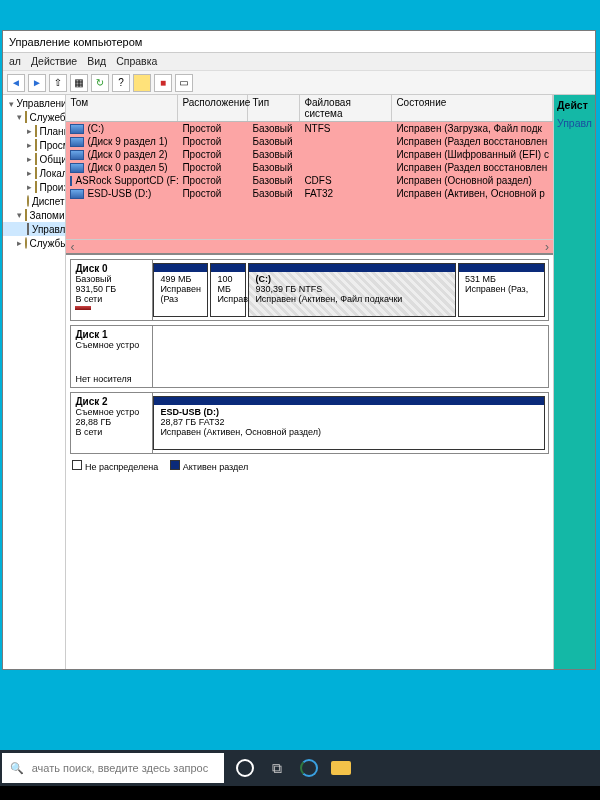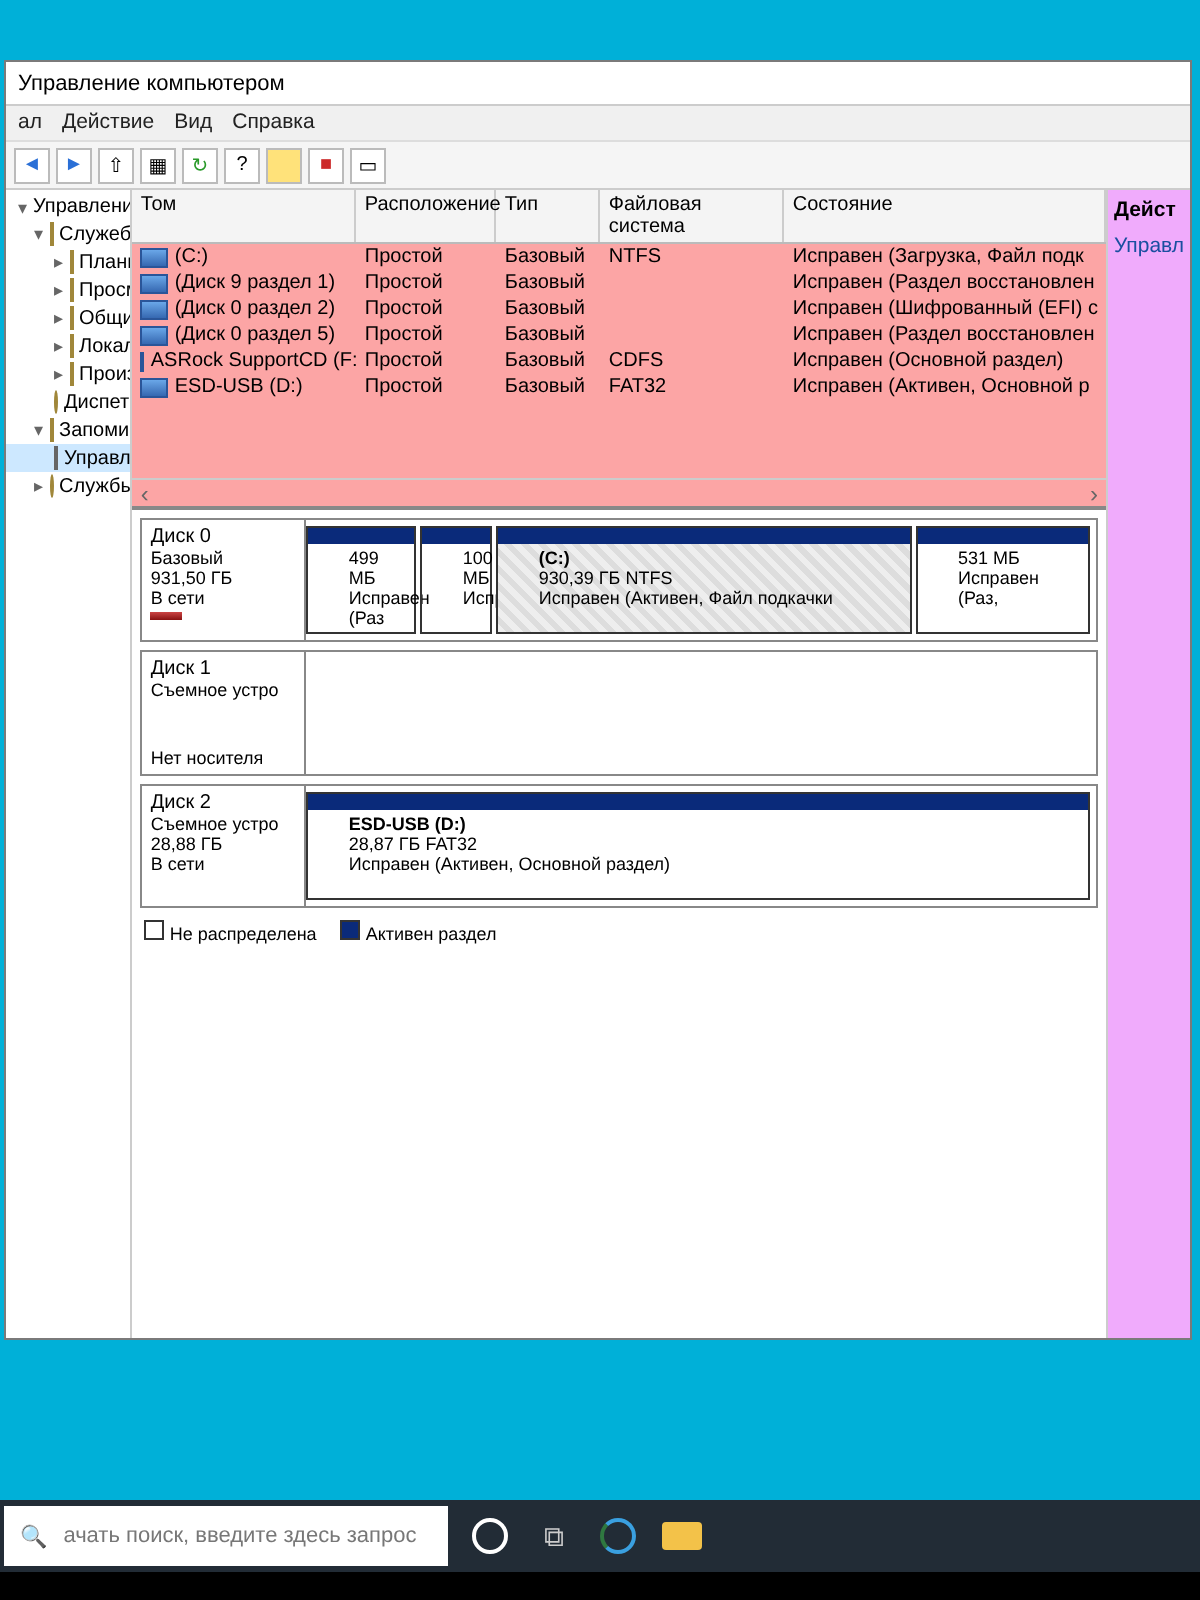--- a/index.html
+++ b/index.html
@@ -34,32 +34,32 @@
   .col { border-right:1px solid #ccc; padding:2px 4px; font-size:10px; }
   .c-vol{width:112px;} .c-lay{width:70px;} .c-typ{width:52px;} .c-fs{width:92px;} .c-stat{flex:1;}
   .row { display:flex; }
   .row div { padding:1px 4px; white-space:nowrap; overflow:hidden; }
   .row .c-vol { display:flex; align-items:center; gap:3px; }
   .volicon { width:14px; height:10px; background:linear-gradient(#6aa7e8,#3668b1); border:1px solid #2a5599; }
   .sbar { position:absolute; bottom:0; left:0; right:0; height:14px; border-top:1px solid #ccc; display:flex; justify-content:space-between; padding:0 4px; color:#666; font-size:12px; }
   .graphical { flex:1; overflow:auto; font-size:9.5px; background:#fff; }
   .diskrow { border:1px solid #888; margin:4px; display:flex; min-height:62px; }
   .diskinfo { width:82px; border-right:1px solid #888; padding:3px 4px; display:flex; flex-direction:column; }
-  .diskname { font-weight:normal; font-size:10px; }
+  .diskname { font-weight:bold; font-size:10px; }
   .diskline { font-size:9px; }
   .diskicon { width:16px; height:4px; background:linear-gradient(#c44,#811); margin-top:2px; }
   .parts { flex:1; display:flex; padding:3px 3px 3px 0; gap:2px; }
   .part { border:1px solid #333; display:flex; flex-direction:column; }
   .partbar { height:8px; background:#0a2a7a; }
-  .partbody { padding:2px 20px; font-size:9px; flex:1; }
+  .partbody { padding:2px 6px; font-size:9px; flex:1; }
   .part.sel .partbody { background:repeating-linear-gradient(45deg,#eee,#eee 3px,#ddd 3px,#ddd 6px); }
   .legend { font-size:9px; padding:2px 6px; display:flex; gap:12px; align-items:center; }
   .lgbox { width:10px; height:10px; border:1px solid #333; display:inline-block; }
   .lgbox.blue { background:#0a2a7a; }
-  .actions { width:56px; background:#f0abfc; border-left:1px solid #ccc; font-size:10.5px; padding:4px 3px; }
+  .actions { width:56px; background:#14b8a6; border-left:1px solid #ccc; font-size:10.5px; padding:4px 3px; }
   .actions .ah { font-weight:600; margin-bottom:4px; }
   .actions .al { color:#1a4fa0; padding:2px 0; }
   .taskbar { position:absolute; left:0; right:0; bottom:14px; height:36px; background:#222c36; display:flex; align-items:center; }
   .search { margin-left:2px; width:222px; height:30px; background:#fff; display:flex; align-items:center; padding:0 8px; font-size:11px; color:#777; gap:8px; }
   .tbicons { display:flex; gap:10px; padding:0 10px; align-items:center; }
   .tbi { width:22px; height:22px; display:flex; align-items:center; justify-content:center; font-size:14px; }
   .cortana { width:18px; height:18px; border:2px solid #fff; border-radius:50%; }
   .edge { width:18px; height:18px; border:2px solid #3aa0e0; border-radius:50%; border-left-color:#2f7840; }
   .folder { width:20px; height:14px; background:#f3c249; border-radius:2px; }
   .monitor-bottom { position:absolute; left:0; right:0; bottom:0; height:14px; background:#000; }

